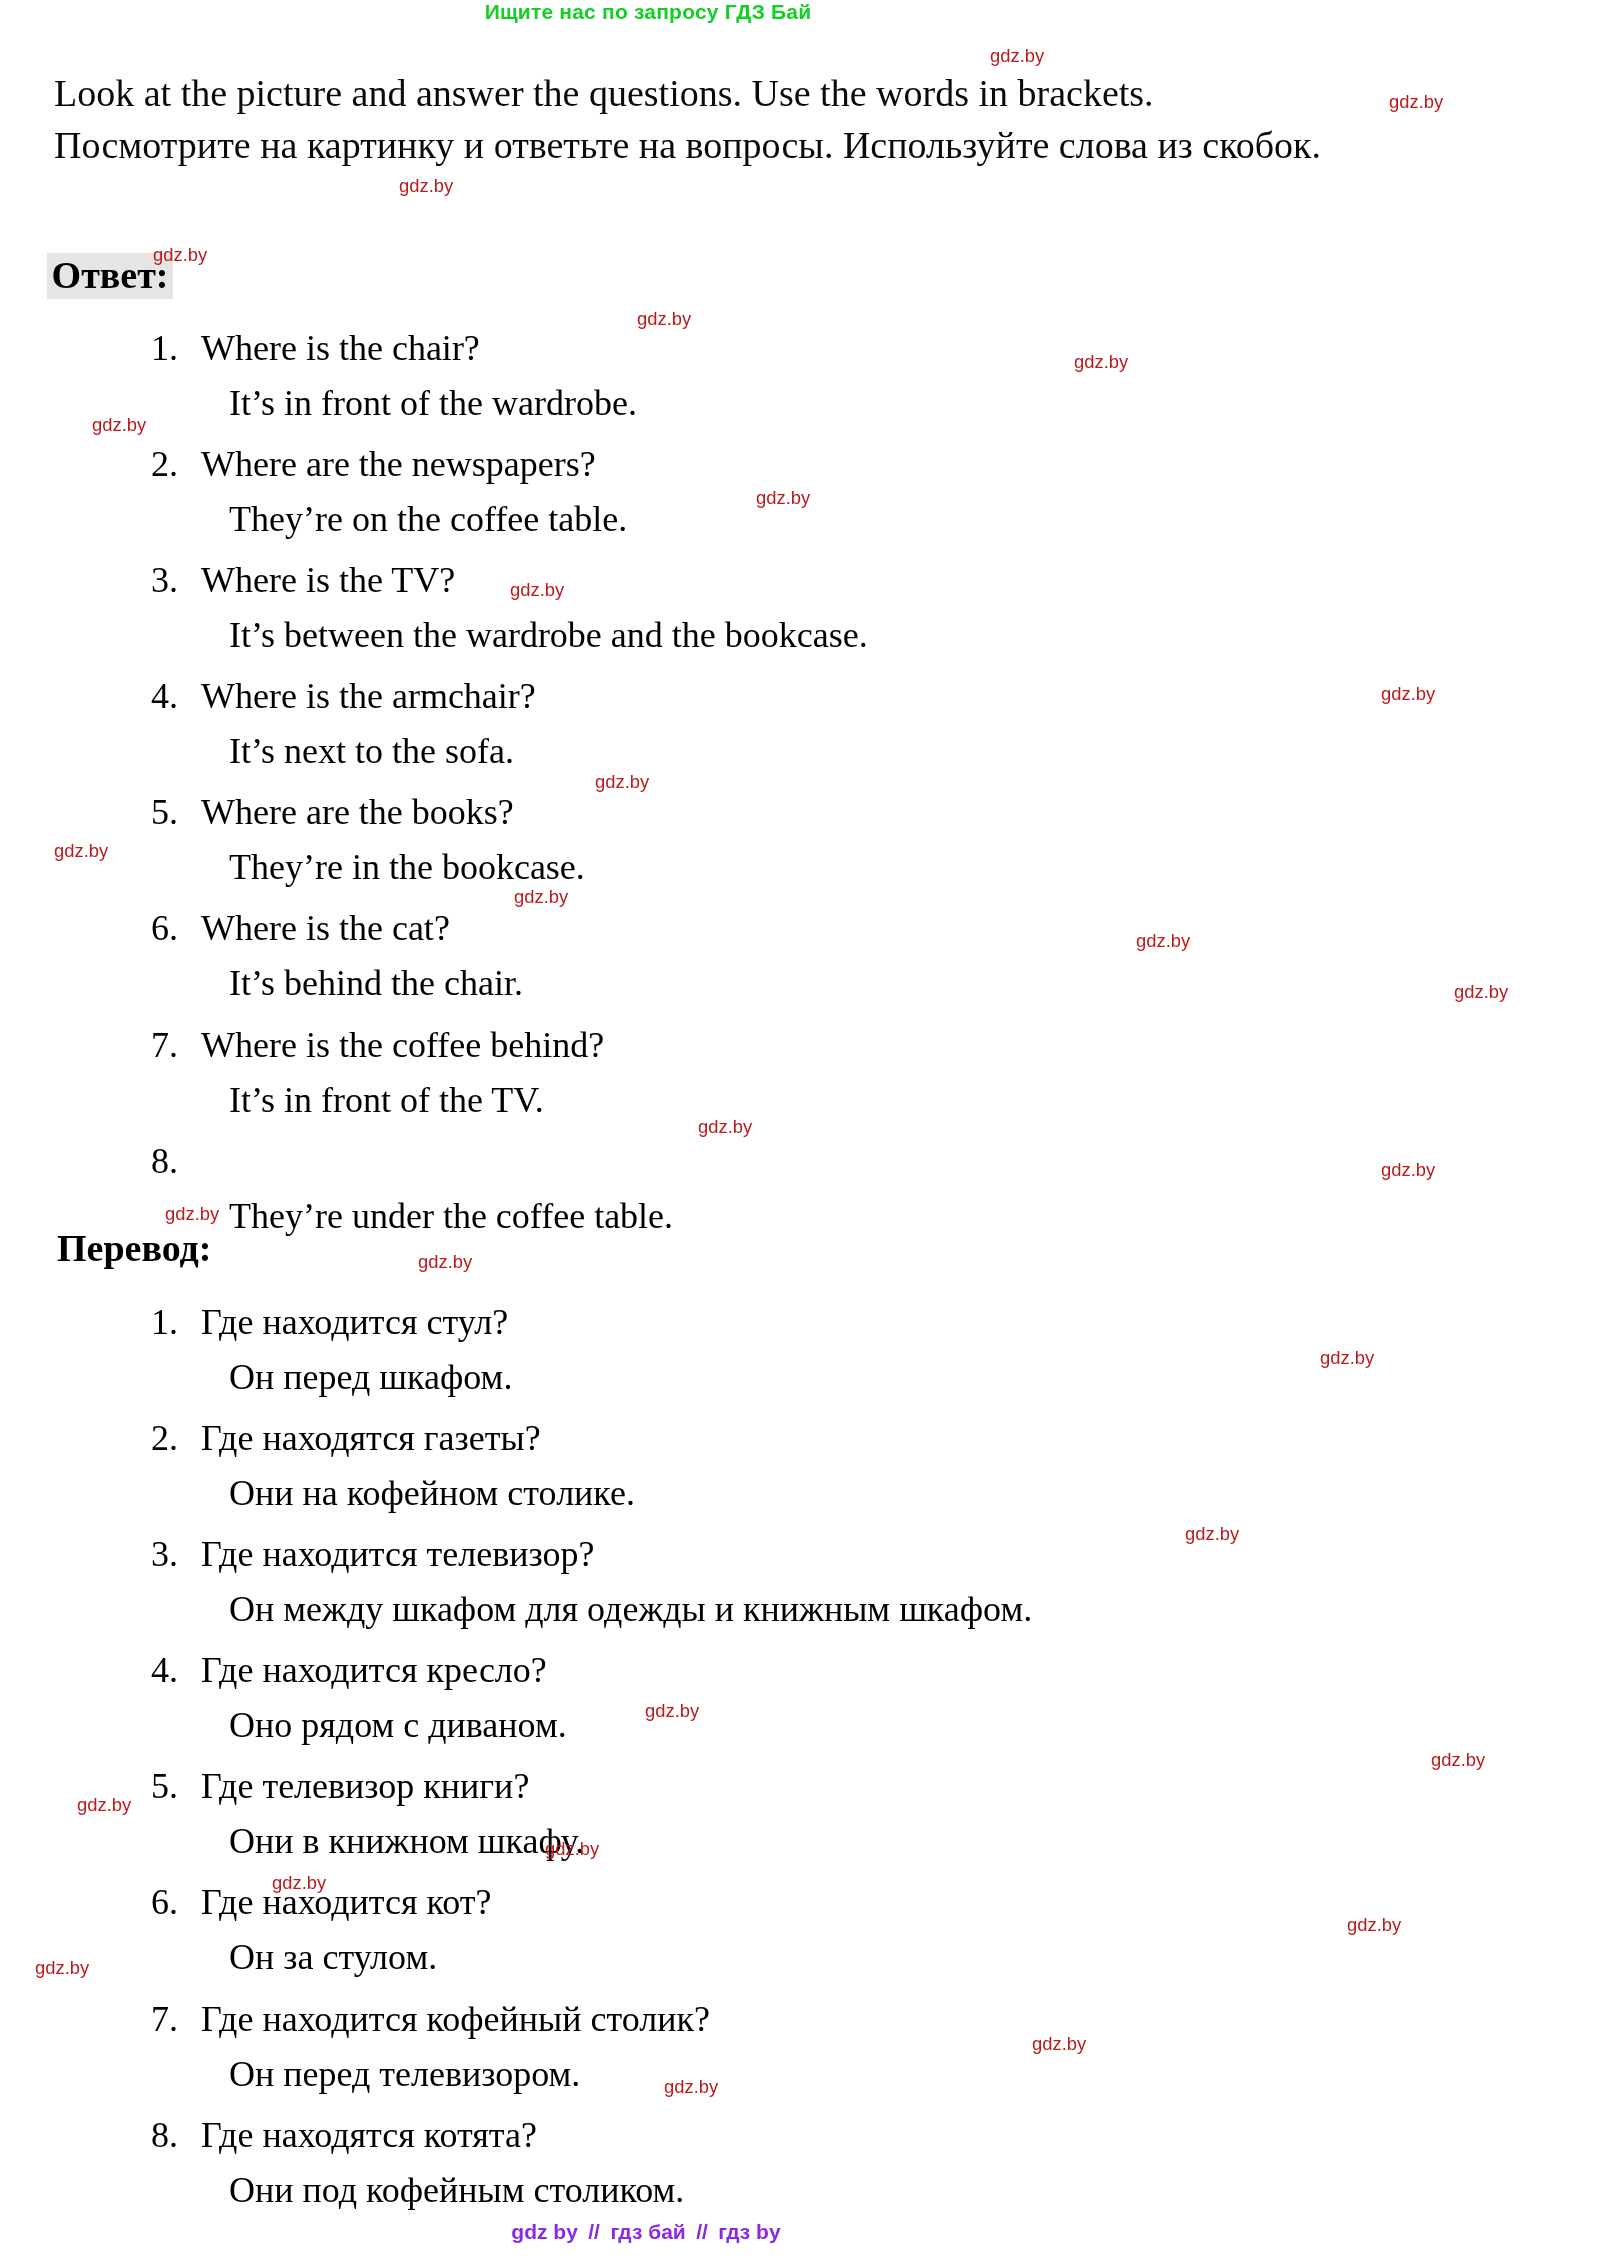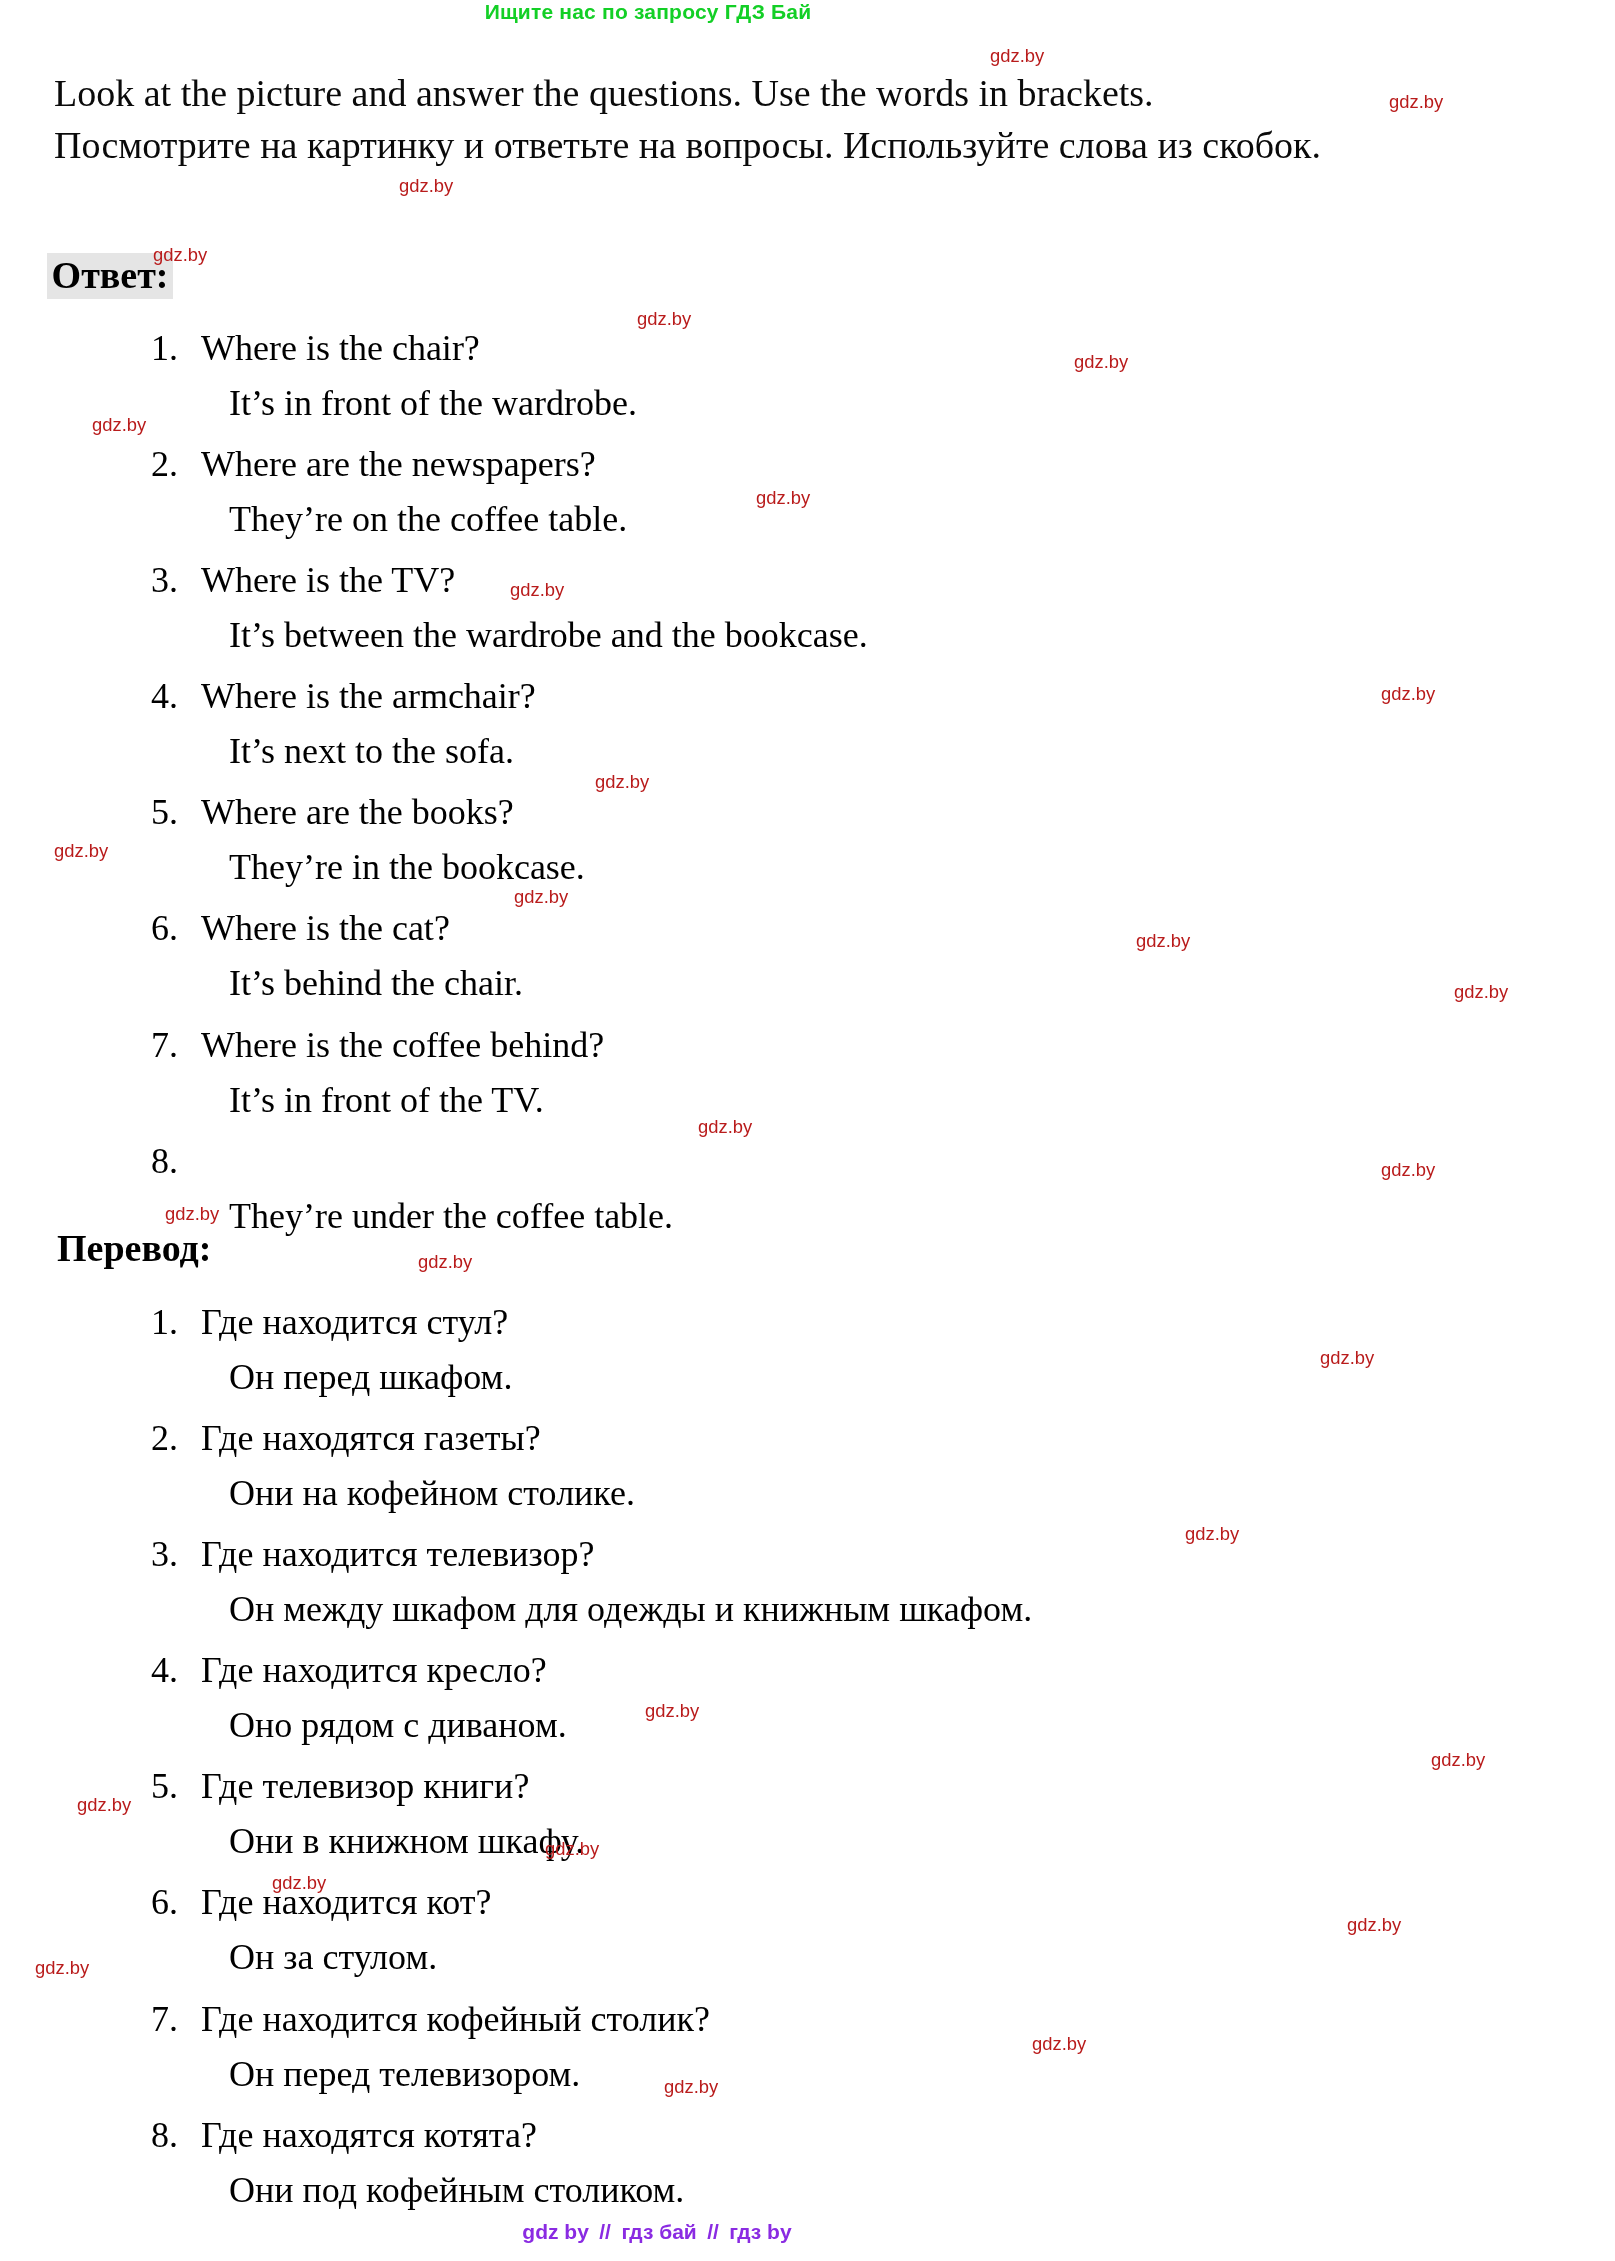--- a/index.html
+++ b/index.html
@@ -130,21 +130,20 @@
     position: absolute;
     left: 0;
     top: 2220px;
     width: 1292px;
     text-align: center;
     font-family: "Liberation Sans", sans-serif;
     font-weight: bold;
     font-size: 21px;
     color: #8a2be2;
     white-space: nowrap;
-    margin-left: 11px;
   }
   .footer-links .sep {
     color: #8a2be2;
     padding: 0 4.6px;
   }
   .footer-links .lnk { color: #8a2be2; }
 </style>
 </head>
 <body>
 

